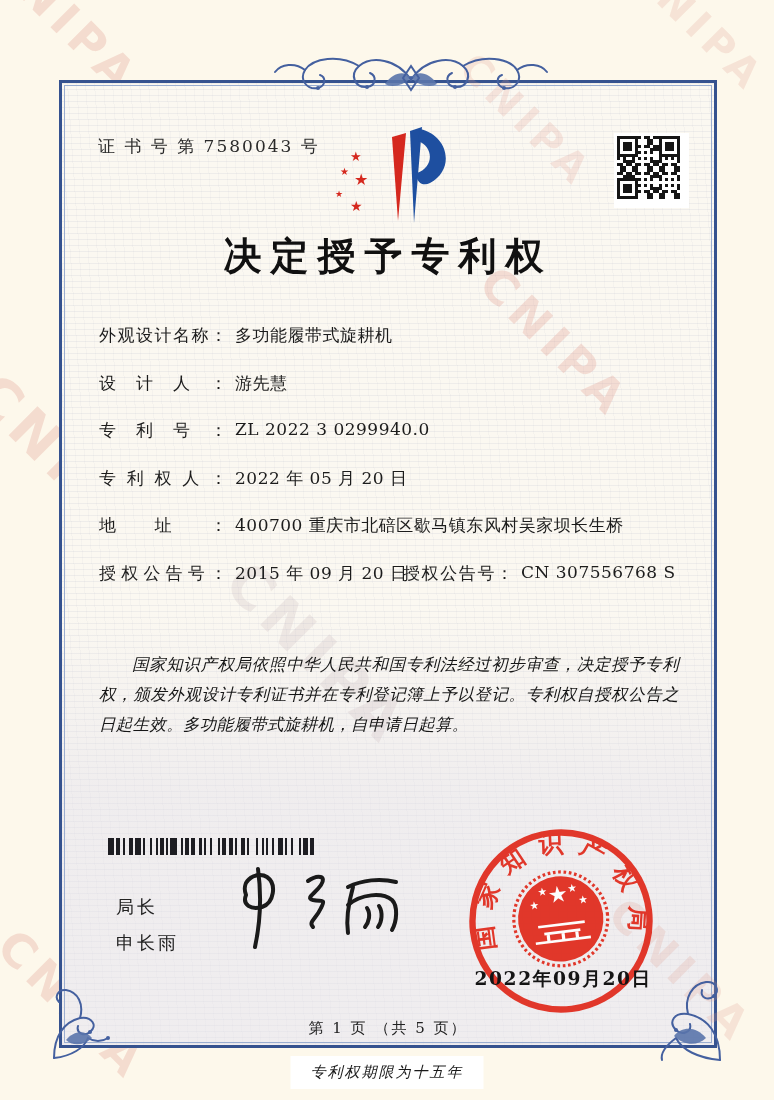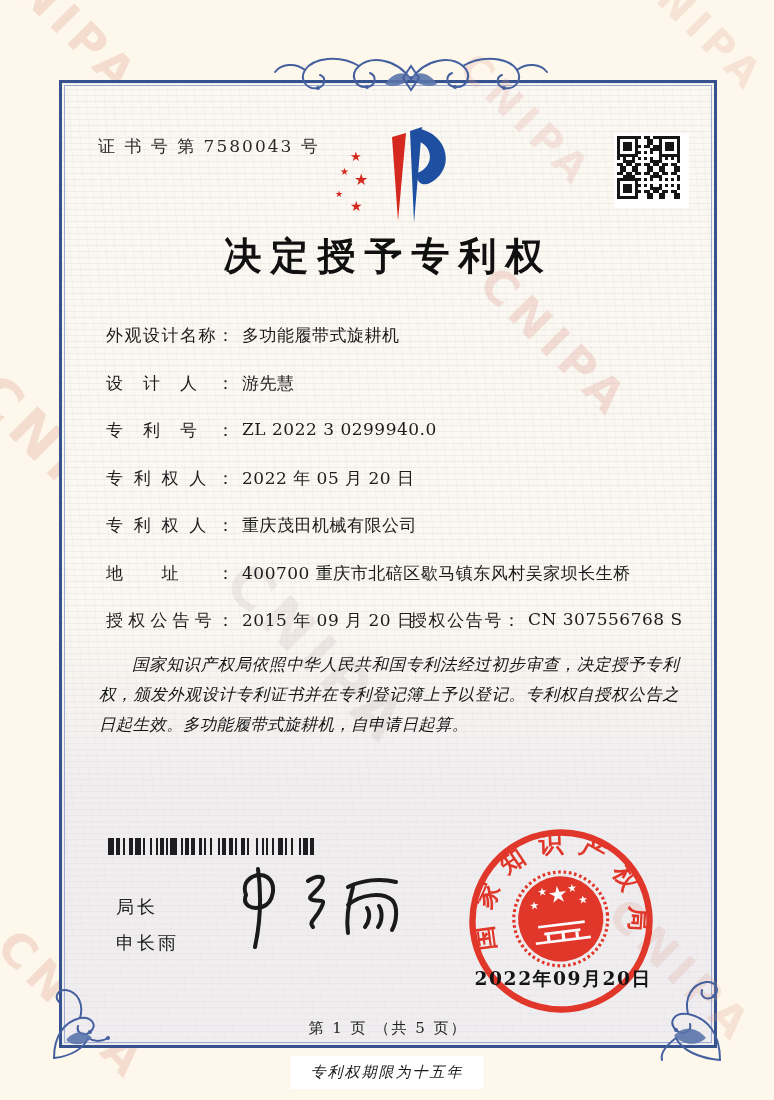--- a/index.html
+++ b/index.html
@@ -23,21 +23,21 @@
   .content .wm{z-index:0;}
   .cert-no{position:absolute;left:36px;top:52px;font-size:17px;letter-spacing:2px;color:#2a2a2a;}
   .qr{position:absolute;right:25px;top:50px;width:69px;height:69px;background:#fff;padding:3px;}
   .qr-grid{position:relative;width:63px;height:63px;}
   .qr-grid div{position:absolute;width:3px;height:3px;background:#151515;}
   .logo{position:absolute;left:268px;top:40px;width:120px;height:112px;}
   .logo .star{fill:#d5281e;font-family:"DejaVu Sans",sans-serif;}
   .title{position:absolute;left:0;top:148px;width:100%;text-align:center;font-size:38px;
          font-weight:bold;letter-spacing:9px;color:#101010;}
   .fields{position:absolute;left:37px;top:241px;right:28px;font-size:17px;}
-  .frow{position:relative;height:47.5px;margin-left:7px;}
+  .frow{position:relative;height:47.5px;}
   .flabel{display:inline-block;width:128px;text-align:justify;text-align-last:justify;
           vertical-align:top;color:#1c1c1c;}
   .fvalue{margin-left:8px;letter-spacing:0.5px;}
   .pair2{position:absolute;left:304px;top:0;}
   .paras{position:absolute;left:37px;top:567px;right:35px;font-size:16.5px;line-height:1.82;
          font-style:italic;text-align:justify;letter-spacing:0.3px;color:#161616;}
   .paras p{margin:0;text-indent:2em;}
   .barcode{position:absolute;left:46px;top:755px;height:17px;display:flex;align-items:stretch;}
   .barcode div{height:100%;}
   .bar{background:#1d1d22;}
@@ -342,23 +342,20 @@
         <div class="frow">
           <span class="flabel">设计人：</span><span class="fvalue">游先慧</span>
         </div>
         <div class="frow">
           <span class="flabel">专利号：</span><span class="fvalue">ZL 2022 3 0299940.0</span>
         </div>
         <div class="frow">
           <span class="flabel">专利权人：</span><span class="fvalue">2022 年 05 月 20 日</span>
         </div>
         <div class="frow">
-          <span class="flabel">专利权人：</span><span class="fvalue">重庆茂田机械有限公司</span>
-        </div>
-        <div class="frow">
           <span class="flabel">地址：</span><span class="fvalue">400700  重庆市北碚区歇马镇东风村吴家坝长生桥</span>
         </div>
         <div class="frow">
           <span class="flabel">授权公告号：</span><span class="fvalue">2015 年 09 月 20 日</span>
           <span class="pair2">
             <span class="flabel" style="width:110px;">授权公告号：</span><span class="fvalue">CN 307556768 S</span>
           </span>
         </div>
       </div>
 

